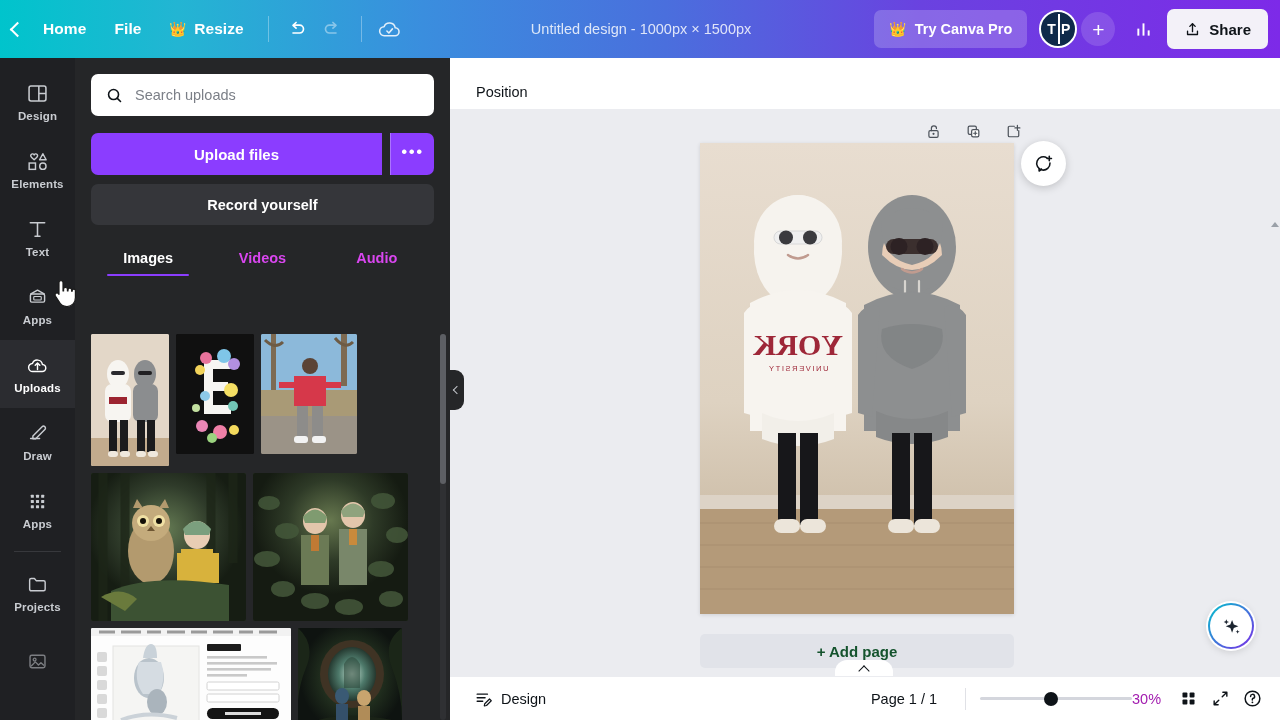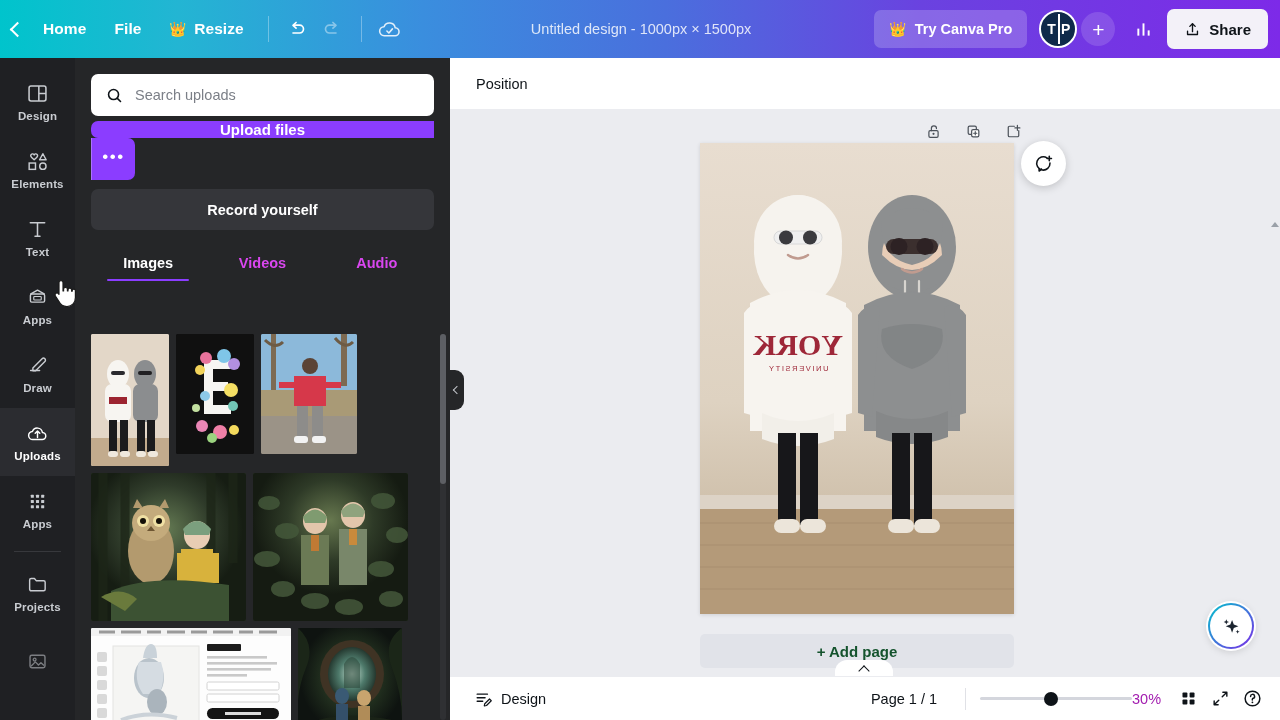--- a/index.html
+++ b/index.html
@@ -87,21 +87,21 @@
   .panel-inner { padding: 16px 16px 0 16px; }
   .search-box {
     position: relative; height: 42px; background: #fff; border-radius: 7px;
     display:flex; align-items:center; padding: 0 14px; gap: 11px; cursor: text;
   }
   .search-box input {
     border: none; outline: none; flex: 1; font-size: 14.5px;
     font-family: "Liberation Sans", sans-serif; color: #0e1318; background: transparent;
   }
   .search-box input::placeholder { color: #7b7f87; }
-  .upload-row { display: flex; margin-top: 5px; gap: 0; flex-direction: column; }
+  .upload-row { display: flex; margin-top: 17px; gap: 8px; }
   .upload-btn {
     flex: 1; height: 42px; background: #8b3dff; border-radius: 7px 0 0 7px;
     display:flex; align-items:center; justify-content:center; color:#fff;
     font-size: 15px; font-weight: 700; cursor: pointer;
   }
   .upload-more {
     width: 44px; height: 42px; background: #8b3dff; border-radius: 0 7px 7px 0;
     display:flex; align-items:center; justify-content:center; cursor:pointer;
     border-left: 1px solid rgba(255,255,255,.28); color:#fff; font-size:17px;
     letter-spacing: 1.5px; padding-bottom: 4px;
@@ -151,21 +151,21 @@
     display:flex; align-items:center; justify-content:center; cursor:pointer;
   }
   .panel-collapse .c {
     width:6px; height:6px; border-left:1.6px solid #c3c6cb; border-bottom:1.6px solid #c3c6cb;
     transform: rotate(45deg); margin-left:2px;
   }
 
   
   .ctxbar {
     position: absolute; top: 58px; left: 450px; width: 830px; height: 52px;
-    background: #fff; display: flex; align-items: center; padding: 0 16px; z-index: 20;
+    background: #fff; display: flex; align-items: flex-end; padding: 0 16px; z-index: 20;
     border-bottom: 1px solid #ebecf0;
   }
   .ctx-btn {
     height: 34px; padding: 0 10px; border-radius: 5px; display:flex; align-items:center;
     font-size: 14.5px; color: #0e1318; cursor: pointer;
   }
 
   
   .canvas-area {
     position: absolute; top: 110px; left: 450px; width: 830px; height: 610px;
@@ -353,34 +353,34 @@
 
     <div class="rail-item">
       <svg width="23" height="23" viewBox="0 0 24 24" fill="none">
         <path d="m4.6 8.4 7.4-4 7.4 4" stroke="currentColor" stroke-width="1.5" stroke-linejoin="round"></path>
         <rect x="4.6" y="8.4" width="14.8" height="8.4" rx="1.4" stroke="currentColor" stroke-width="1.5"></rect>
         <rect x="8.1" y="11" width="7.8" height="3.6" rx="0.8" stroke="currentColor" stroke-width="1.2"></rect>
       </svg>
       <span class="rail-label">Apps</span>
     </div>
 
+    <div class="rail-item active">
+      <svg width="23" height="23" viewBox="0 0 24 24" fill="none">
+        <path d="M7.2 18.3h9.6a3.7 3.7 0 0 0 .3-7.4 5.4 5.4 0 0 0-10.4-1A3.8 3.8 0 0 0 7.2 18.3Z" stroke="currentColor" stroke-width="1.5" stroke-linejoin="round"></path>
+        <path d="M12 16.2V9.6M9.6 11.8 12 9.4l2.4 2.4" stroke="currentColor" stroke-width="1.5" stroke-linecap="round" stroke-linejoin="round"></path>
+      </svg>
+      <span class="rail-label">Uploads</span>
+    </div>
+
     <div class="rail-item">
       <svg width="23" height="23" viewBox="0 0 24 24" fill="none">
         <path d="M4.8 17.2h9.4" stroke="currentColor" stroke-width="1.5" stroke-linecap="round"></path>
         <path d="M7.2 14.6 16.8 5a2 2 0 0 1 2.9 2.9l-9.6 9.6H7.2v-2.9Z" stroke="currentColor" stroke-width="1.5" stroke-linejoin="round"></path>
       </svg>
       <span class="rail-label">Draw</span>
-    </div>
-
-    <div class="rail-item active">
-      <svg width="23" height="23" viewBox="0 0 24 24" fill="none">
-        <path d="M7.2 18.3h9.6a3.7 3.7 0 0 0 .3-7.4 5.4 5.4 0 0 0-10.4-1A3.8 3.8 0 0 0 7.2 18.3Z" stroke="currentColor" stroke-width="1.5" stroke-linejoin="round"></path>
-        <path d="M12 16.2V9.6M9.6 11.8 12 9.4l2.4 2.4" stroke="currentColor" stroke-width="1.5" stroke-linecap="round" stroke-linejoin="round"></path>
-      </svg>
-      <span class="rail-label">Uploads</span>
     </div>
 
     <div class="rail-item">
       <svg width="23" height="23" viewBox="0 0 24 24">
         <g fill="currentColor">
           <rect x="5" y="5" width="3.2" height="3.2" rx=".6"></rect>
             <rect x="10.4" y="5" width="3.2" height="3.2" rx=".6"></rect>
             <rect x="15.8" y="5" width="3.2" height="3.2" rx=".6"></rect>
           <rect x="5" y="10.4" width="3.2" height="3.2" rx=".6"></rect>
             <rect x="10.4" y="10.4" width="3.2" height="3.2" rx=".6"></rect>

